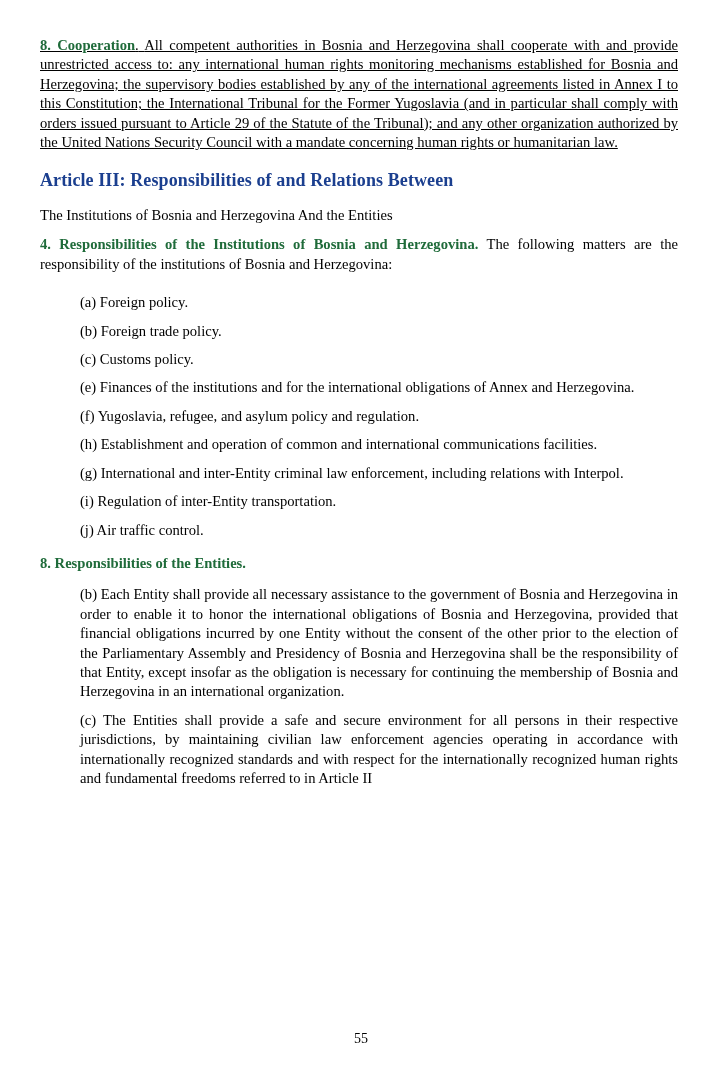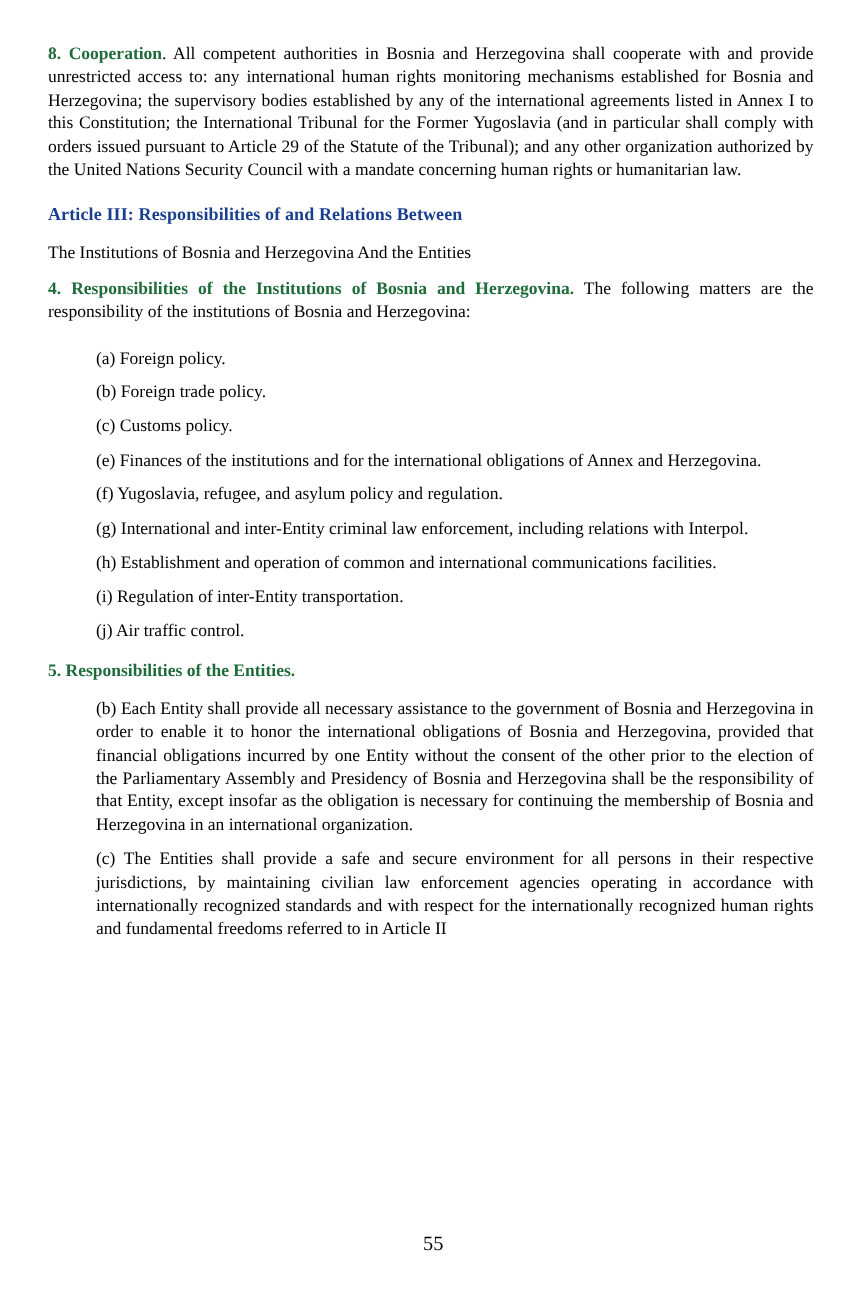--- a/index.html
+++ b/index.html
@@ -32,21 +32,21 @@
   .para {
     margin-bottom: 9px;
   }
   .lead-green {
     color: #1f6b3a;
     font-weight: bold;
   }
   h2.article-title {
     color: #1b3f8f;
     font-weight: bold;
-    font-size: 15px;
+    font-size: 18px;
     margin: 18px 0 14px 0;
     line-height: 1.2;
     text-align: left;
     letter-spacing: 0.1px;
   }
   .sub-intro {
     margin-bottom: 10px;
   }
   .item {
     margin-left: 40px;
@@ -56,24 +56,25 @@
   .section-head {
     margin-top: 14px;
     margin-bottom: 12px;
   }
   .page-number {
     position: absolute;
     bottom: 28px;
     left: 0;
     width: 722px;
     text-align: center;
-    font-size: 17px;
+    font-size: 14px;
   }
   .first-block {
     margin-bottom: 6px;
+    text-decoration: underline;
   }
 </style>
 </head>
 <body>
 
 <div class="page">
 
   <p class="para first-block">
     <span class="lead-green">8.  Cooperation</span><span>.</span>
     <span>All  competent  authorities  in Bosnia and Herzegovina shall cooperate with and  provide  unrestricted  access  to:  any  international human rights monitoring mechanisms established  for  Bosnia  and  Herzegovina;  the  supervisory  bodies  established by any of the international  agreements  listed   in Annex I to this Constitution; the International Tribunal for the  Former  Yugoslavia  (and in particular shall comply with orders issued pursuant to Article 29  of  the  Statute  of  the  Tribunal);  and  any  other  organization  authorized  by the United Nations Security Council with a mandate concerning human rights or humanitarian law.</span>
@@ -87,27 +88,27 @@
     <span class="lead-green">4.  Responsibilities  of  the   Institutions of Bosnia and Herzegovina.</span><span> The following matters are the responsibility of the institutions of Bosnia and Herzegovina:</span>
   </p>
 
   <div style="height:10px"></div>
 
   <p class="item">(a) Foreign policy.</p>
   <p class="item">(b) Foreign trade policy.</p>
   <p class="item">(c) Customs policy.</p>
   <p class="item">(e)   Finances   of  the  institutions  and  for  the  international  obligations  of  Annex  and Herzegovina.</p>
   <p class="item">(f) Yugoslavia, refugee, and asylum policy and regulation.</p>
+  <p class="item">(h) Establishment and operation of common and international communications facilities.</p>
   <p class="item">(g)   International  and  inter-Entity  criminal  law  enforcement,  including  relations  with Interpol.</p>
-  <p class="item">(h) Establishment and operation of common and international communications facilities.</p>
   <p class="item">(i) Regulation of inter-Entity transportation.</p>
   <p class="item">(j) Air traffic control.</p>
 
   <p class="para section-head">
-    <span class="lead-green">5. Responsibilities of the Entities.</span>
+    <span class="lead-green">8. Responsibilities of the Entities.</span>
   </p>
 
   <p class="item">(b)  Each  Entity  shall  provide  all   necessary assistance to the government of Bosnia and Herzegovina  in  order  to  enable  it  to  honor   the international obligations of Bosnia and Herzegovina,   provided  that  financial  obligations  incurred  by  one  Entity  without  the consent  of the other prior to the election of the Parliamentary Assembly and Presidency of Bosnia  and  Herzegovina  shall  be  the   responsibility of that Entity, except insofar as the obligation  is  necessary  for   continuing the membership of Bosnia and Herzegovina in an international organization.</p>
   <p class="item">(c)  The  Entities  shall  provide  a  safe  and  secure  environment  for  all  persons in their respective  jurisdictions,  by  maintaining  civilian  law  enforcement agencies operating in accordance   with    internationally   recognized   standards   and   with   respect   for   the internationally recognized human rights and fundamental freedoms referred to in Article II</p>
 
   <div class="page-number">55</div>
 
 </div>
 
 </body></html>

